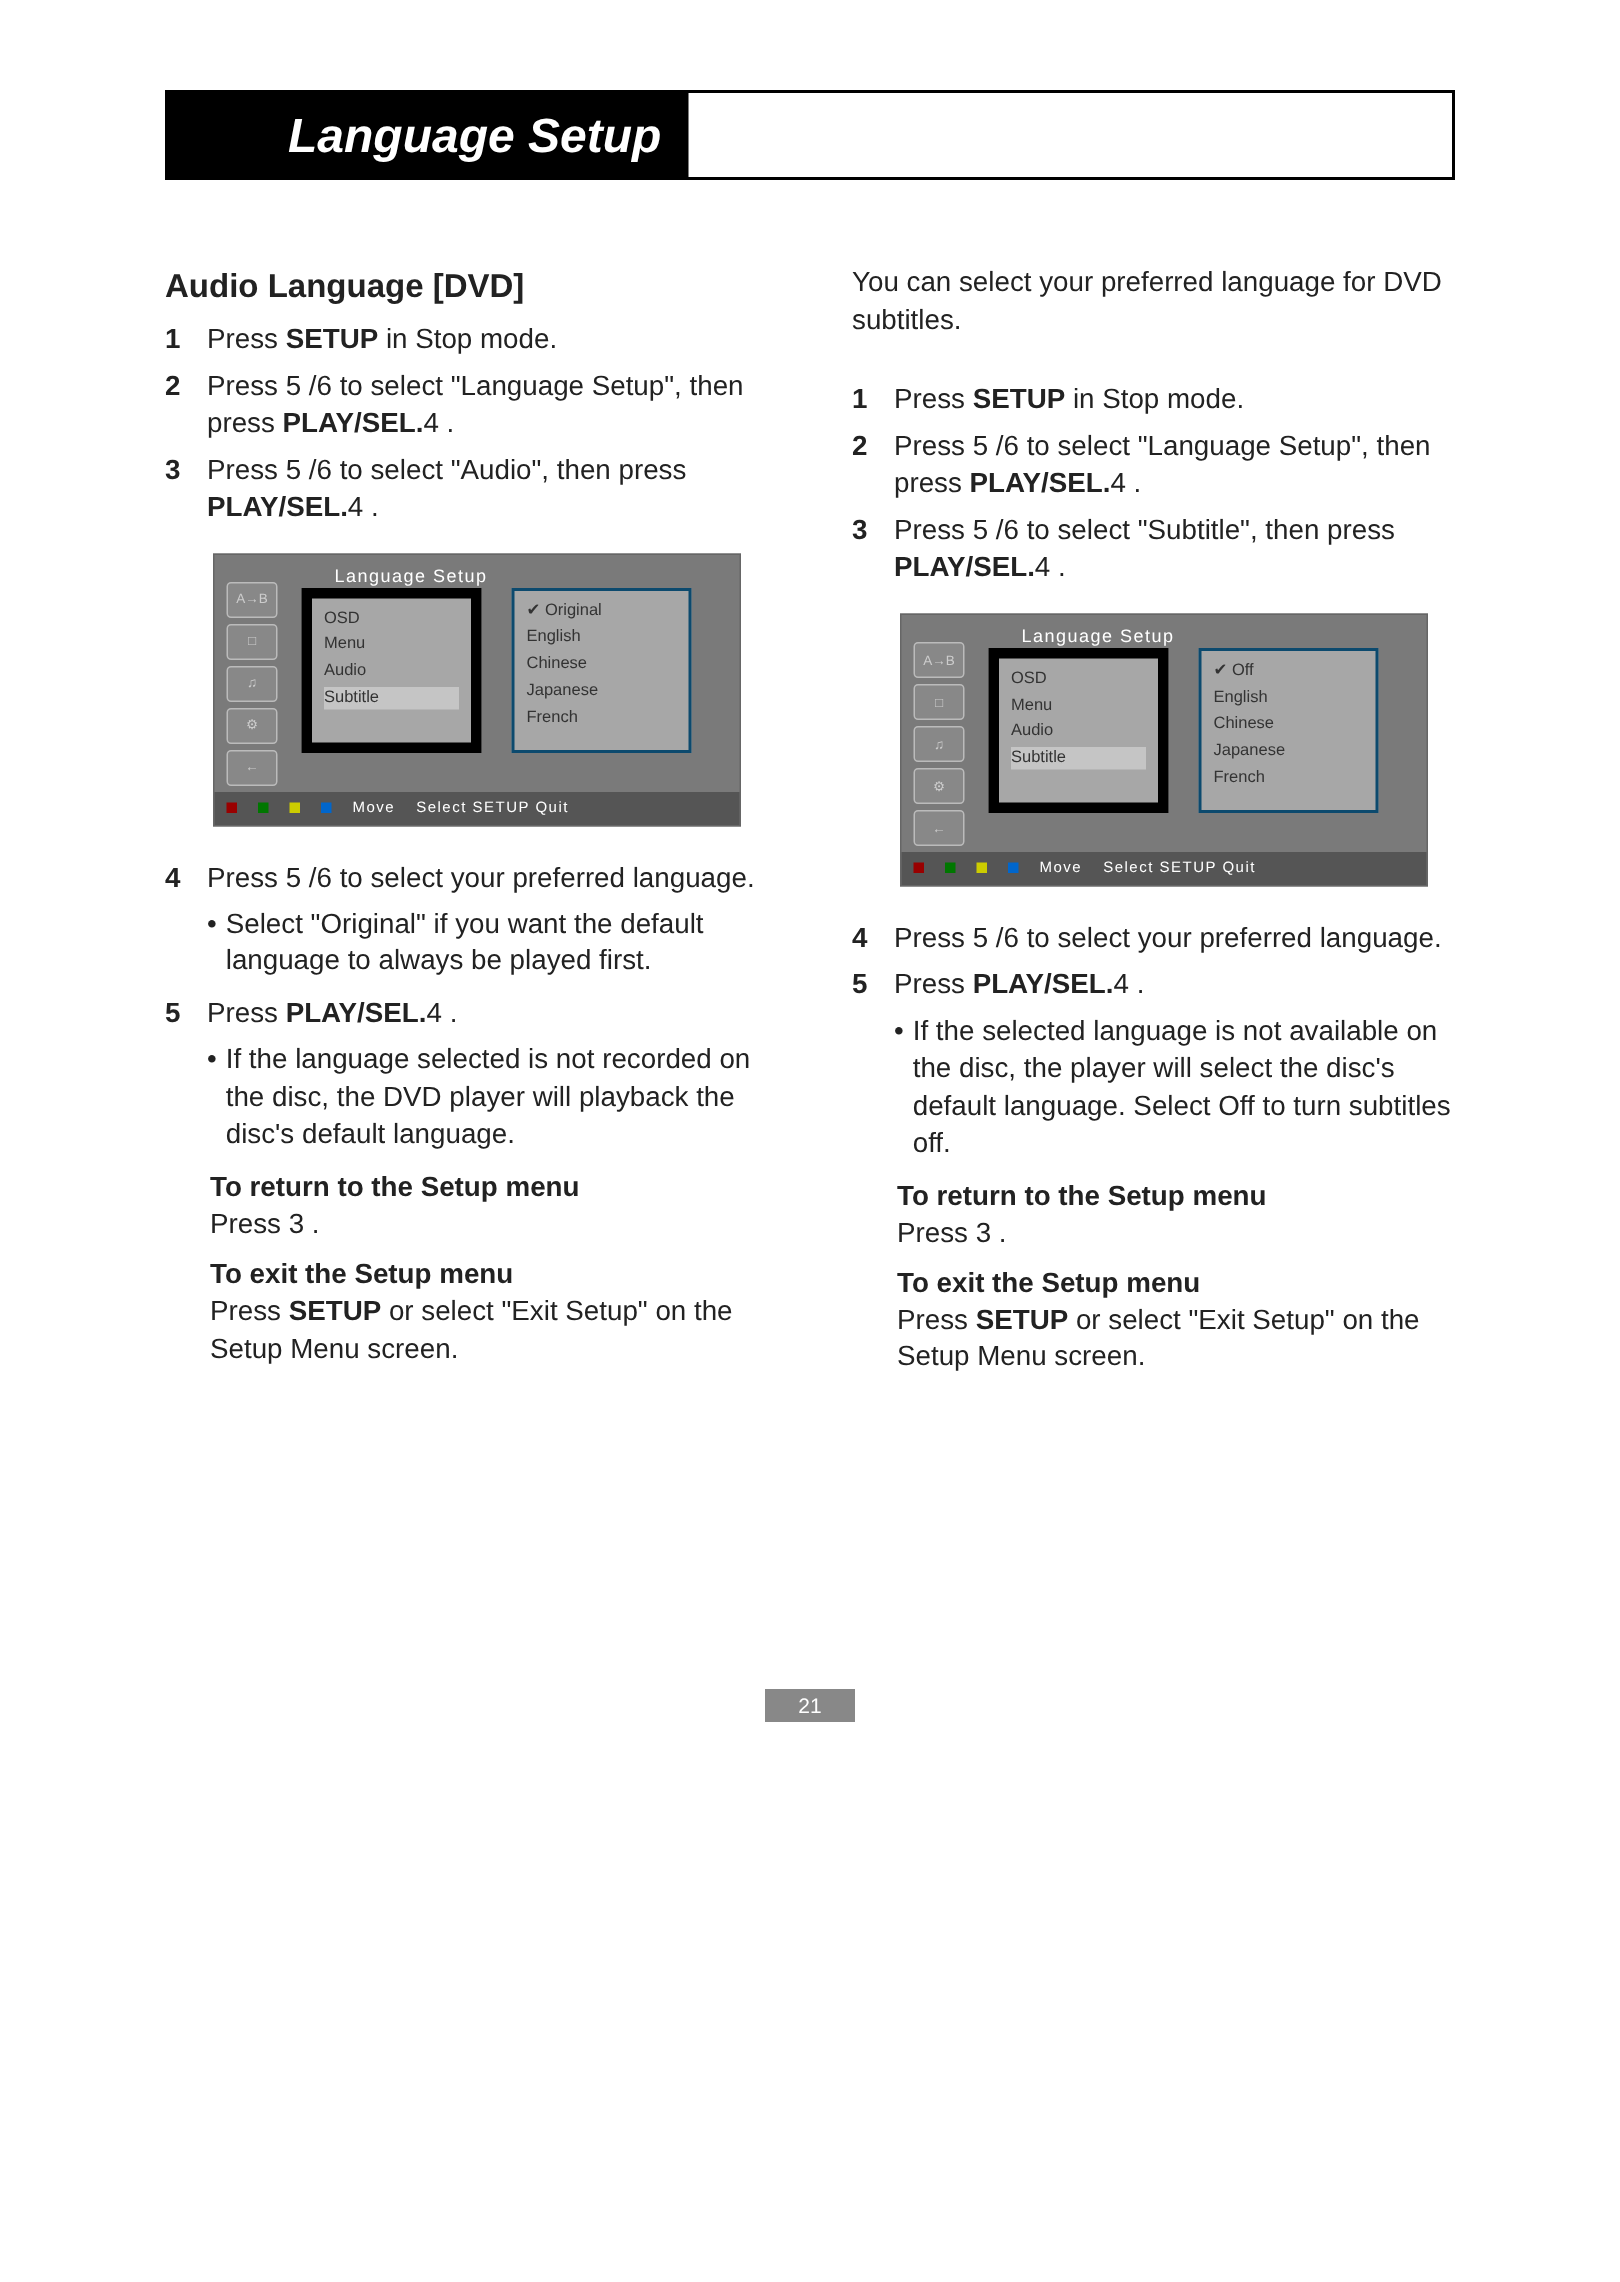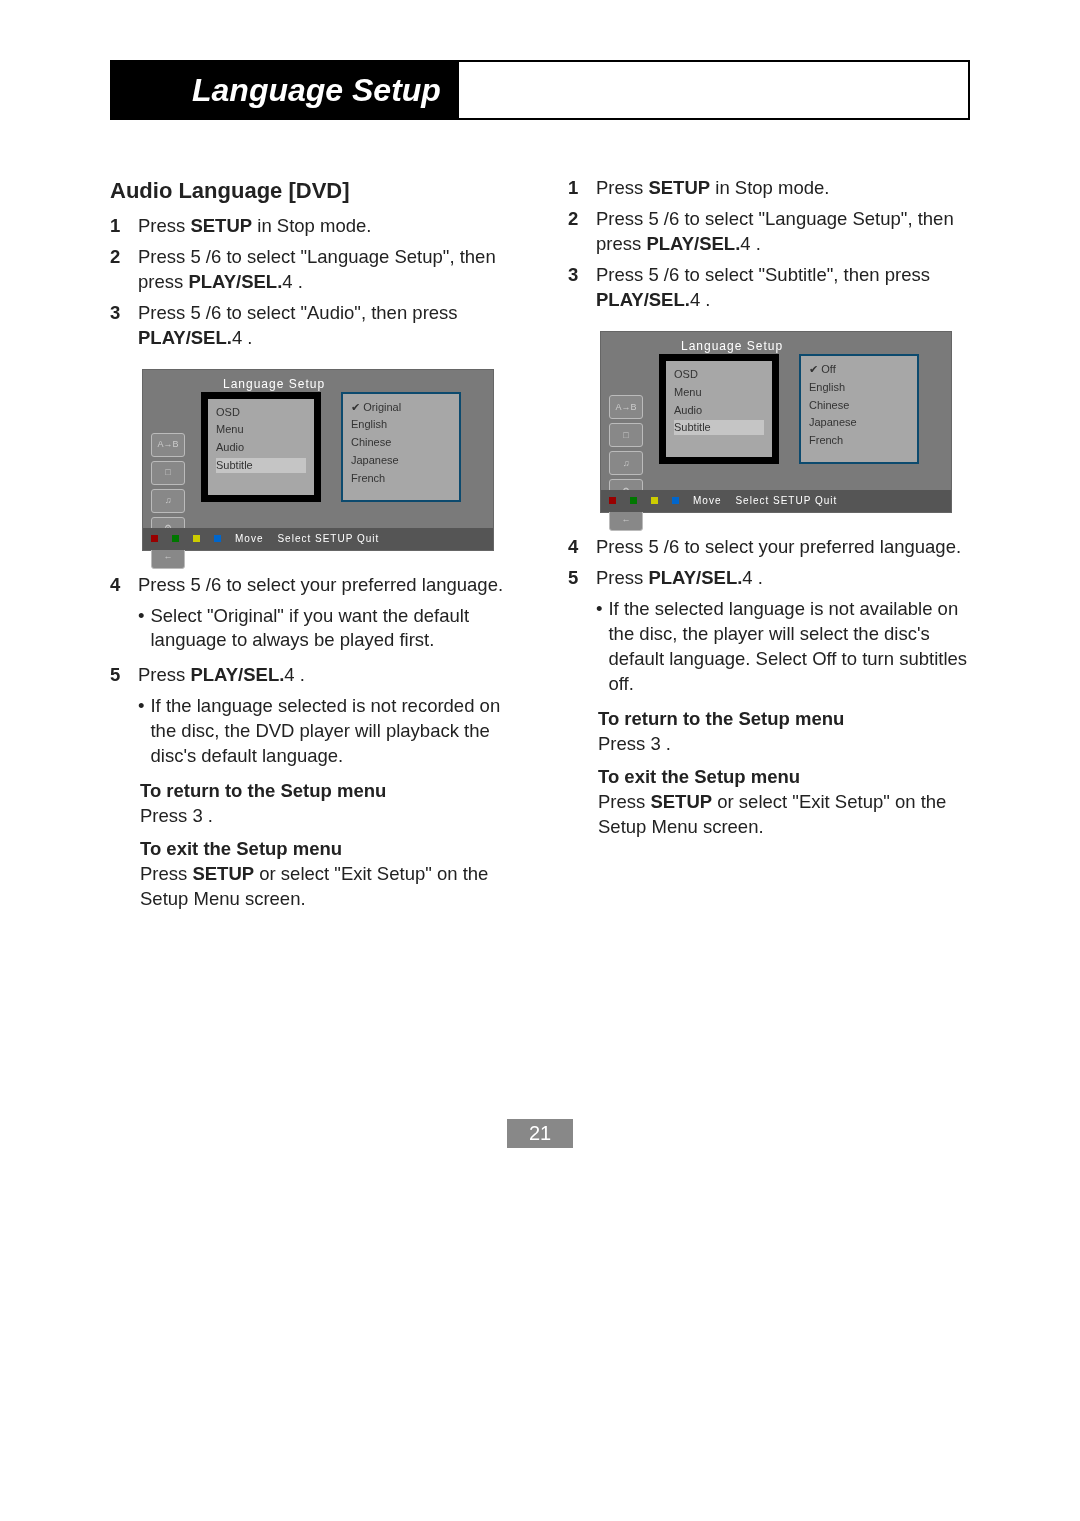--- a/index.html
+++ b/index.html
@@ -54,21 +54,21 @@
     margin:18px 0 22px 32px;
     position:relative;
     font-size:12px;color:#fff;
     border:1px solid #666;
   }
   .osd-header{
     position:absolute;left:80px;top:6px;
     font-size:12px;letter-spacing:1px;
   }
   .osd-icons{
-    position:absolute;left:8px;top:18px;width:40px;margin-top:45px;
+    position:absolute;left:8px;top:18px;width:40px;
   }
   .osd-icon{
     width:32px;height:22px;
     border:1px solid #bbb;border-radius:3px;
     margin-bottom:4px;
     background:#888;
     font-size:9px;color:#ccc;
     display:flex;align-items:center;justify-content:center;
   }
   .osd-panel{
@@ -96,21 +96,21 @@
   .osd-footer .sq3{width:7px;height:7px;background:#cc0;}
   .osd-footer .sq4{width:7px;height:7px;background:#06c;}
 
   .page-num{
     position:absolute;
     left:0;right:0;bottom:38px;
     display:flex;justify-content:center;
   }
   .page-num span{
     background:#888;color:#fff;
-    padding:3px 22px;font-size:20px;
+    padding:3px 22px;font-size:14px;
   }
 </style>
 </head>
 <body>
 
 <div class="page">
 
   <div class="title-bar">
     <div class="title-before"></div>
     <div class="title-text">Language Setup</div>
@@ -200,20 +200,21 @@
 
       <div class="sub">
         <div class="note-title">To return to the Setup menu</div>
         <div class="note-body">Press 3 .</div>
         <div class="note-title">To exit the Setup menu</div>
         <div class="note-body" id="left-exit">Press <b>SETUP</b> or select "Exit Setup" on the Setup Menu screen.</div>
       </div>
     </div>
 
     <div class="col">
+      <p class="intro">You can select your preferred language for DVD subtitles.</p>
 
       <ol class="steps" id="right-steps">
           <li>
             <span class="n">1</span>
             <span class="t">Press <b>SETUP</b> in Stop mode.</span>
           </li>
           <li>
             <span class="n">2</span>
             <span class="t">Press 5 /6 to select "Language Setup", then press <b>PLAY/SEL.</b>4 .</span>
           </li>

